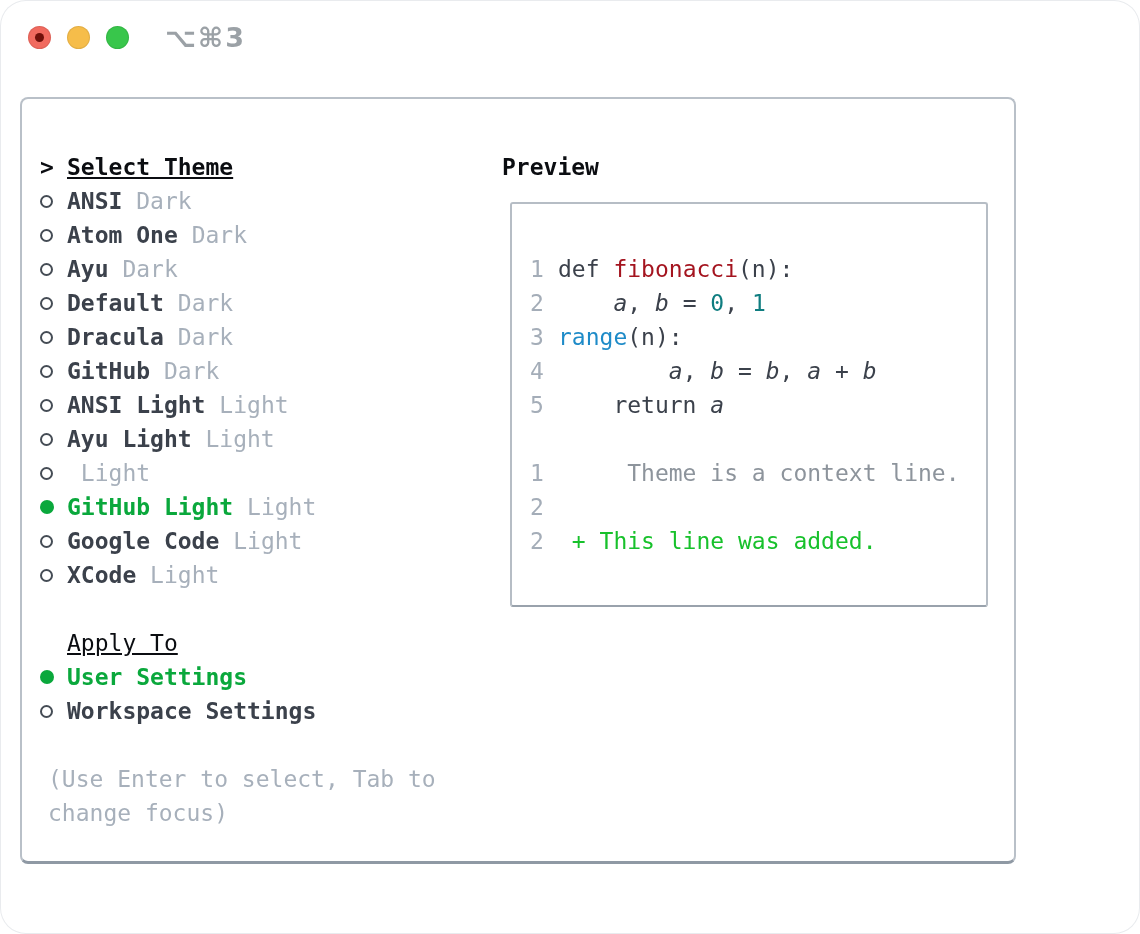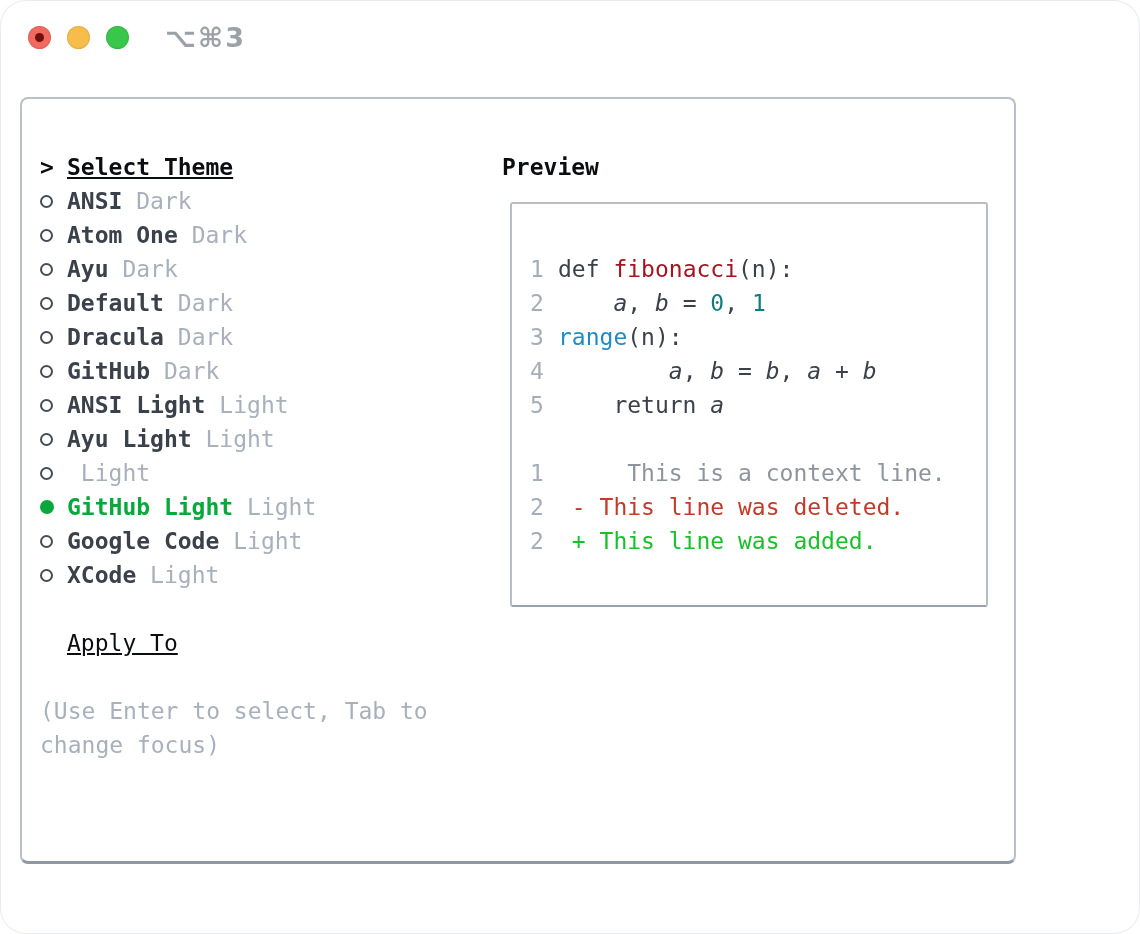--- a/index.html
+++ b/index.html
@@ -34,21 +34,21 @@
   .pfx{width:27px;flex:0 0 27px;display:flex;align-items:center;}
   .hdr-label{font-weight:bold;color:var(--header-black);text-decoration:underline;}
   .hdr-prefix{font-weight:bold;color:var(--header-black);}
   .radio{width:13px;height:13px;border-radius:50%;box-sizing:border-box;border:2px solid #454c55;}
   .radio.sel{width:14px;height:14px;border:none;background:var(--accent-green);}
   .item-name{color:var(--item-text);font-weight:bold;}
   .item-name.sel{color:var(--accent-green);}
   .item-tag{color:var(--tag-gray);}
   .spacer{height:34px;}
   .subhdr{color:var(--header-black);text-decoration:underline;}
-  .hint{width:410px;font-size:23px;line-height:34px;color:var(--hint-gray);margin-top:34px;}
+  .hint{width:410px;font-size:23px;line-height:34px;color:var(--hint-gray);margin-top:34px;margin-left:8px;}
   
   .preview-hdr{height:34px;line-height:34px;font-size:23px;font-weight:bold;color:var(--header-black);}
   .preview-box{
     margin-top:18px;margin-left:8px;width:478px;height:405px;box-sizing:border-box;
     border:2px solid var(--box-border);border-bottom-color:var(--box-border-bottom);
     border-radius:3px;padding:48px 0 0 18px;overflow:hidden;background:#fff;
   }
   .pline{display:flex;height:34px;align-items:center;font-size:23px;white-space:pre;}
   .ln{width:28px;flex:0 0 28px;color:var(--lineno-gray);}
   .diff-block{margin-top:34px;}
@@ -155,36 +155,46 @@
           </div>
         </div>
 
       <div class="spacer"></div>
 
       <div class="row">
         <span class="pfx"></span>
         <span class="subhdr">Apply To</span>
       </div>
 
+      <div id="apply-list">
+          <div class="row">
+            <span class="pfx"><span class="radio sel"></span></span>
+            <span class="item-name sel">User Settings</span>
+          </div>
+          <div class="row">
+            <span class="pfx"><span class="radio"></span></span>
+            <span class="item-name">Workspace Settings</span>
+          </div>
+        </div>
 
       <div class="hint">(Use Enter to select, Tab to change focus)</div>
     </div>
 
     <div class="rightcol">
       <div class="preview-hdr">Preview</div>
       <div class="preview-box">
         <div id="code-block">
             <div class="pline"><span class="ln">1</span><span class="c-plain">def </span><span class="c-func">fibonacci</span><span class="c-plain">(n):</span></div>
             <div class="pline"><span class="ln">2</span><span class="c-plain">    </span><span class="c-var">a</span><span class="c-plain">, </span><span class="c-var">b</span><span class="c-plain"> = </span><span class="c-num">0</span><span class="c-plain">, </span><span class="c-num">1</span></div>
             <div class="pline"><span class="ln">3</span><span class="c-builtin">range</span><span class="c-plain">(n):</span></div>
             <div class="pline"><span class="ln">4</span><span class="c-plain">        </span><span class="c-var">a</span><span class="c-plain">, </span><span class="c-var">b</span><span class="c-plain"> = </span><span class="c-var">b</span><span class="c-plain">, </span><span class="c-var">a</span><span class="c-plain"> + </span><span class="c-var">b</span></div>
             <div class="pline"><span class="ln">5</span><span class="c-plain">    return </span><span class="c-var">a</span></div>
           </div>
         <div id="diff-block" class="diff-block">
-            <div class="pline"><span class="ln">1</span><span class="c-context">     This is a context line.</span></div>
-            <div class="pline"><span class="ln">2</span><span class="c-deleted"> - This line was deleted.</span></div>
+            <div class="pline"><span class="ln">1</span><span class="c-context">     Theme is a context line.</span></div>
+            <div class="pline"><span class="ln">2</span></div>
             <div class="pline"><span class="ln">2</span><span class="c-added"> + This line was added.</span></div>
           </div>
       </div>
     </div>
 
   </div>
 </div>
 
 </body></html>

